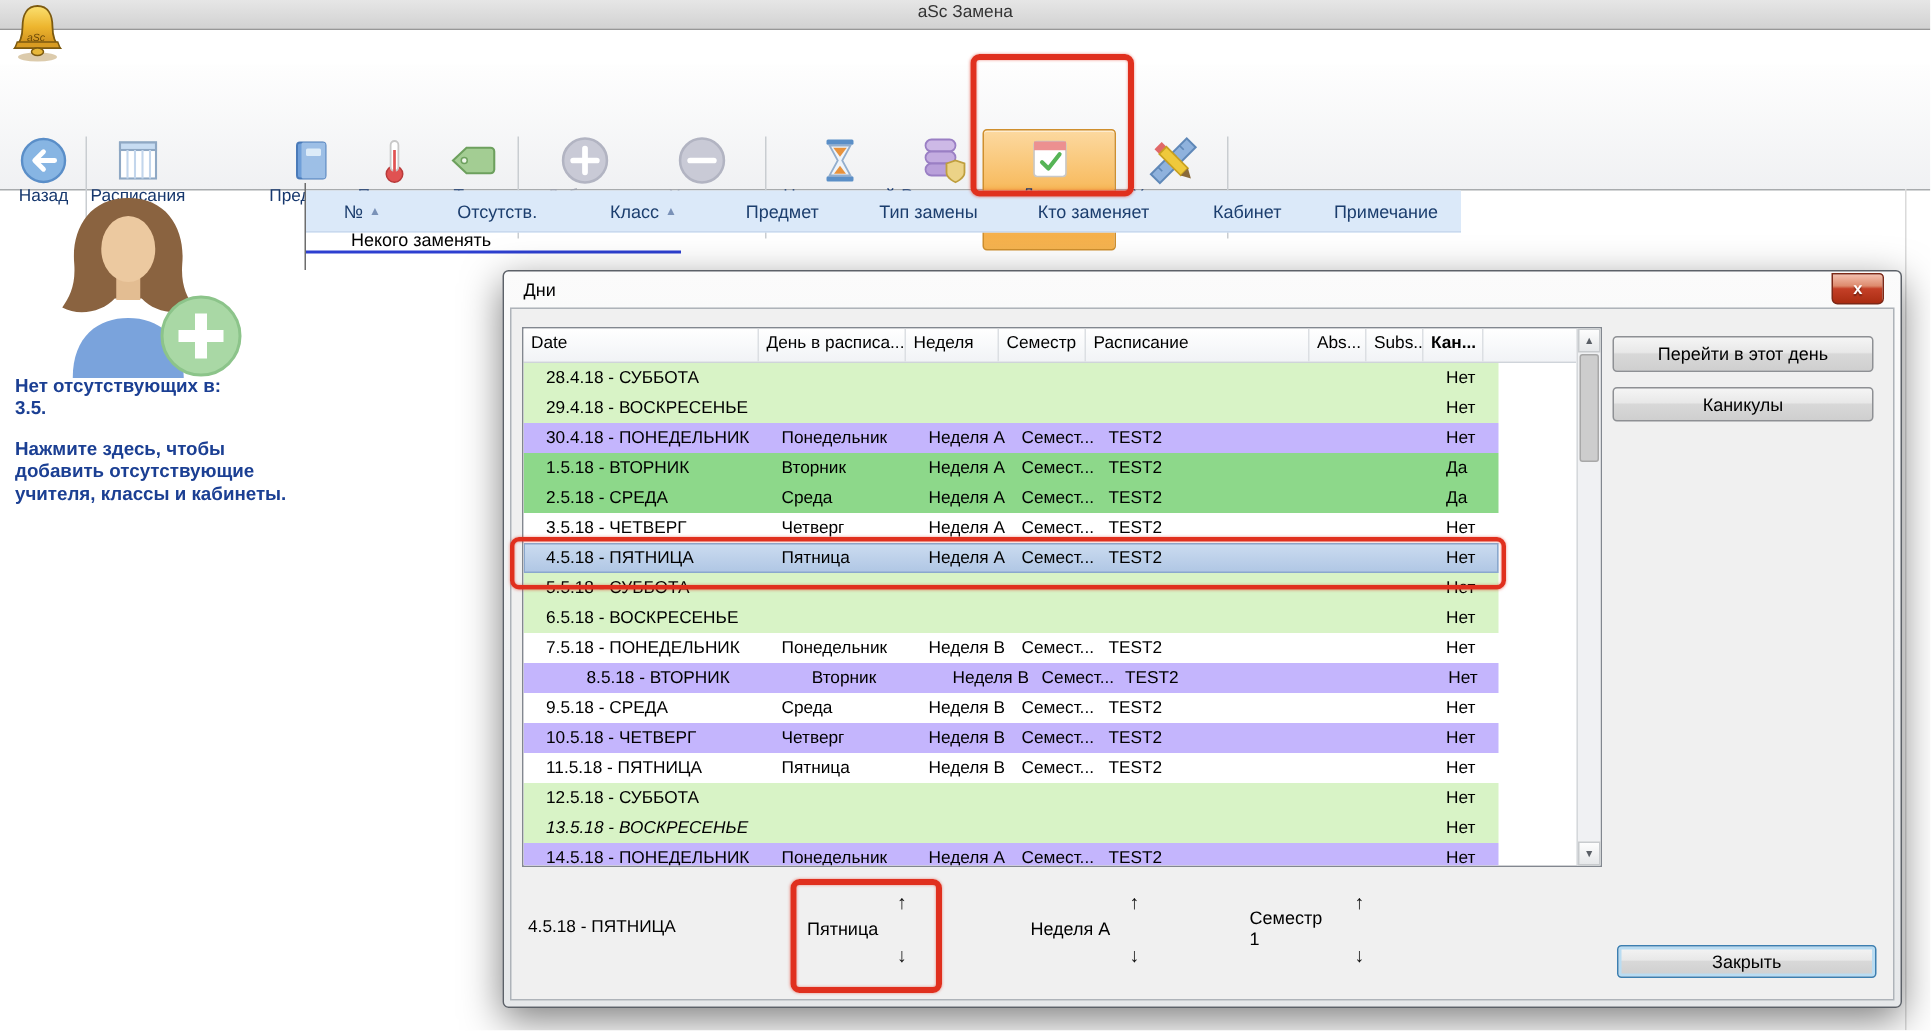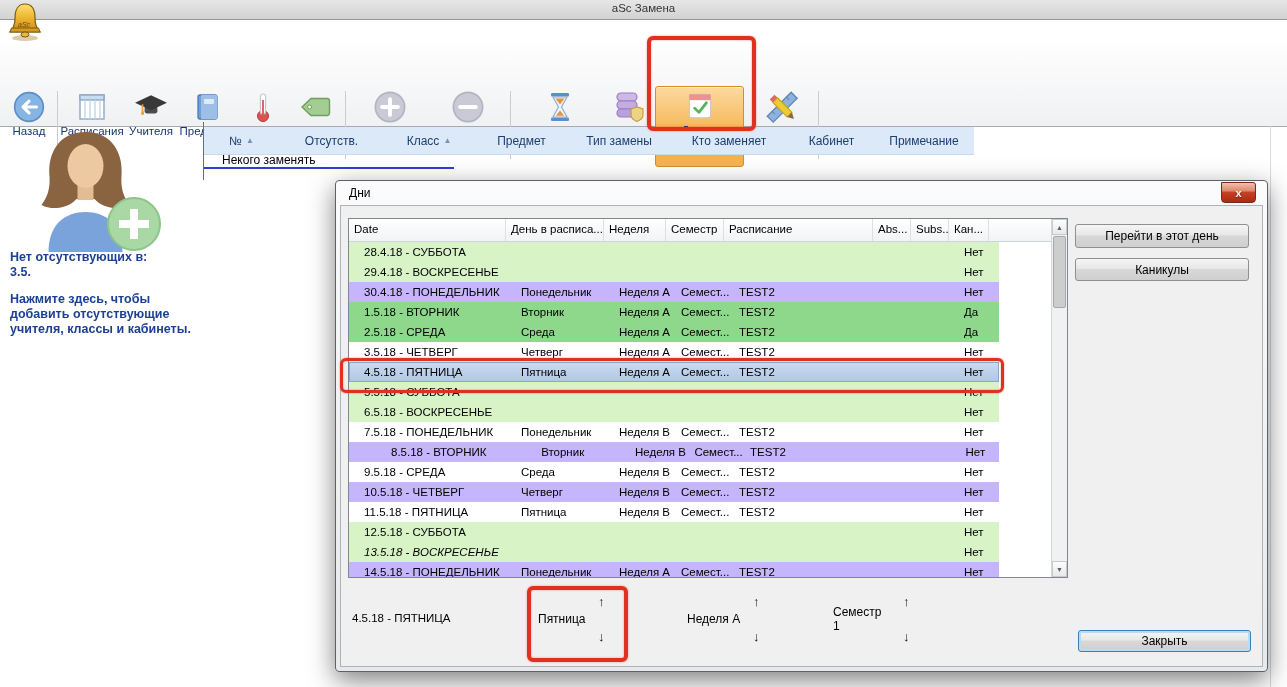--- a/index.html
+++ b/index.html
@@ -33,21 +33,21 @@
   .bell{position:absolute;left:5px;top:1px;z-index:40;}
 
   
   .main-edge-line{position:absolute;left:1270px;top:126px;width:1px;height:561px;background:#dadada;}
   .mh-leftline{position:absolute;left:203px;top:122px;width:1px;height:58px;background:#6d6d6d;}
   #main-header{position:absolute;left:204px;top:127px;width:770px;height:27px;
     background:#dbe9f9;display:flex;border-bottom:1px solid #c9d9ee;}
   .mh-cell{box-sizing:border-box;font-size:12px;color:#1c3e6e;display:flex;
     align-items:center;justify-content:center;gap:4px;white-space:nowrap;}
   .sortmark{font-size:8px;color:#7a92b8;}
-  .empty-row-text{position:absolute;left:222px;top:153px;font-size:12px;color:#000;text-align:right;}
+  .empty-row-text{position:absolute;left:234px;top:153px;font-size:12px;color:#000;text-align:right;}
   .blue-underline{position:absolute;left:204px;top:167px;width:250px;height:2px;background:#2d3fd0;}
 
   
   .avatar-wrap{position:absolute;left:28px;top:128px;}
   .plus-circle{position:absolute;left:107px;top:197px;width:54px;height:54px;border-radius:50%;
     background:#a9d8a5;border:2px solid #8cc48a;box-sizing:border-box;}
   .plus-circle:before,.plus-circle:after{content:"";position:absolute;background:#fff;}
   .plus-circle:before{left:10px;top:21px;width:30px;height:8px;}
   .plus-circle:after{left:21px;top:10px;width:8px;height:30px;}
   .side-text{position:absolute;left:10px;width:185px;font-size:12.5px;font-weight:bold;
@@ -160,31 +160,20 @@
       <div class="ric">
         <svg width="32" height="32" viewBox="0 0 32 32">
             <rect x="4" y="4" width="24" height="24" fill="#fff" stroke="#8fa8c4" stroke-width="1.4"></rect>
             <rect x="4" y="4" width="24" height="5" fill="#c7dcf2" stroke="#8fa8c4" stroke-width="1.4"></rect>
             <path d="M9 9 V28 M14 9 V28 M19 9 V28 M24 9 V28" stroke="#c3d6ec" stroke-width="1.4"></path>
           </svg>
       </div>
       <div class="rlab">Расписания</div>
     </div>
 
-    <div class="rbtn" style="left:126px;width:50px;">
-      <div class="ric">
-        <svg width="34" height="34" viewBox="0 0 32 32">
-            <rect x="10" y="15" width="12" height="7" rx="2" fill="#4c4c4c"></rect>
-            <polygon points="16,5 31,12 16,19 1,12" fill="#383838"></polygon>
-            <path d="M8 13.5 V20" stroke="#e8a23c" stroke-width="1.6" fill="none"></path>
-            <rect x="6.8" y="20" width="2.6" height="3.4" fill="#e8a23c"></rect>
-          </svg>
-      </div>
-      <div class="rlab">Учителя</div>
-    </div>
 
     <div class="rbtn" style="left:176px;width:62px;">
       <div class="ric">
         <svg width="32" height="32" viewBox="0 0 32 32">
             <rect x="7" y="4" width="19" height="24" rx="2" fill="#6f9fd9" stroke="#4a7ab8" stroke-width="1.3"></rect>
             <rect x="10" y="4" width="16" height="24" rx="1" fill="#9dbfe6"></rect>
             <rect x="13" y="8" width="10" height="5" rx="1" fill="#dcebf8"></rect>
           </svg>
       </div>
       <div class="rlab">Предметы</div>
@@ -348,21 +337,21 @@
   <div class="listbox">
     <div class="list-left">
       <div id="dlg-header">
           <div class="dh-cell" style="width: 157px;">Date</div>
           <div class="dh-cell" style="width: 98px;">День в расписа...</div>
           <div class="dh-cell" style="width: 62px;">Неделя</div>
           <div class="dh-cell" style="width: 58px;">Семестр</div>
           <div class="dh-cell" style="width: 149px;">Расписание</div>
           <div class="dh-cell" style="width: 38px;">Abs...</div>
           <div class="dh-cell" style="width: 38px;">Subs...</div>
-          <div class="dh-cell" style="width: 40px;">Кан...</div>
+          <div class="dh-cell" style="width: 40px; font-weight: bold;">Кан...</div>
           <div class="dh-cell dh-fill"></div>
         </div>
       <div id="dlg-rows">
           <div class="dlg-row">
             <div class="row-strip bg-weekend">
               <div class="dr-cell" style="width: 157px;">28.4.18 - СУББОТА</div>
               <div class="dr-cell" style="width: 98px;"></div>
               <div class="dr-cell" style="width: 62px;"></div>
               <div class="dr-cell" style="width: 58px;"></div>
               <div class="dr-cell" style="width: 149px;"></div>

